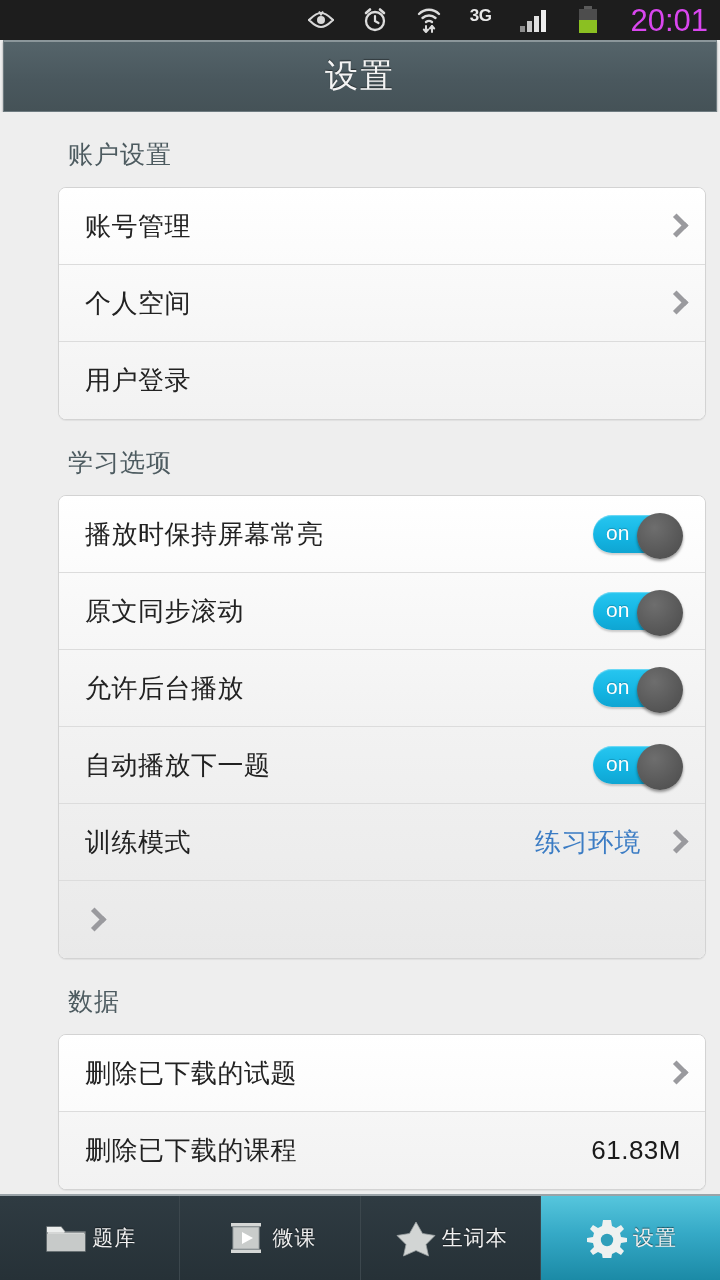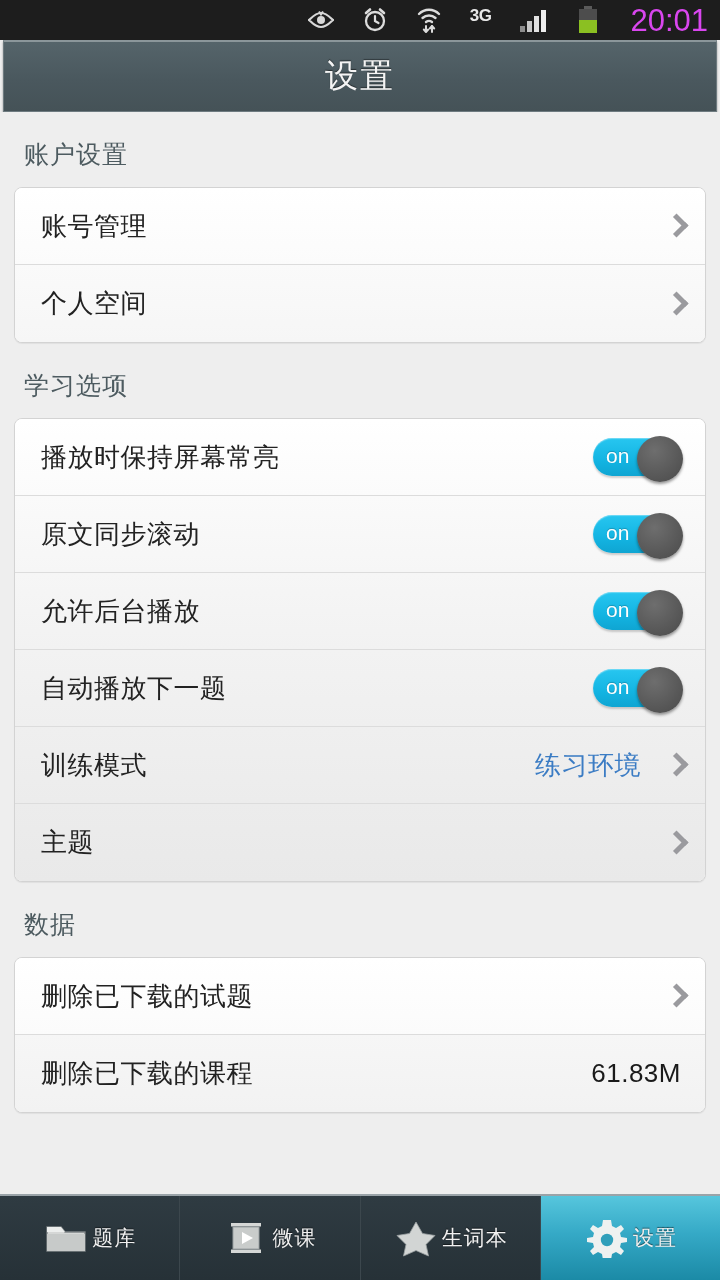--- a/index.html
+++ b/index.html
@@ -36,21 +36,21 @@
     box-shadow:0 2px 2px rgba(0,0,0,0.35);
   }
   .titlebar .title {
     color:#f4f4f4; font-size:33px; letter-spacing:2px;
     text-shadow:0 -1px 1px rgba(0,0,0,0.5);
   }
 
   
   .content {
     position:absolute; top:112px; left:0; right:0; bottom:86px;
-    background:#eeeeee; overflow:hidden;
+    background:#eeeeee; overflow:hidden;padding-left:44px;
   }
   .section { padding:0 14px; }
   .section-header {
     color:#4d5b60; font-size:25px; letter-spacing:1px;
     padding:26px 10px 16px 10px;
   }
   .card {
     background:#fff; border:1px solid #d3d3d3; border-radius:8px;
     overflow:hidden; box-shadow:0 1px 1px rgba(0,0,0,0.06);
   }
@@ -197,20 +197,23 @@
         <div class="row g0">
           <span class="label">账号管理</span>
           <span class="chev"></span>
         </div>
 
         <div class="row g1">
           <span class="label">个人空间</span>
           <span class="chev"></span>
         </div>
 
+        <div class="row g2">
+          <span class="label">用户登录</span>
+        </div>
 
       </div>
     </div>
 
     <div class="section">
       <div class="section-header">学习选项</div>
       <div class="card">
 
         <div class="row g0">
           <span class="label">播放时保持屏幕常亮</span>
@@ -248,21 +251,20 @@
           </span>
         </div>
 
         <div class="row g4">
           <span class="label">训练模式</span>
           <span class="value">练习环境</span>
           <span class="chev"></span>
         </div>
 
         <div class="row g5">
-          <span class="label">主题</span>
           <span class="chev"></span>
         </div>
 
       </div>
     </div>
 
     <div class="section">
       <div class="section-header">数据</div>
       <div class="card">
 

